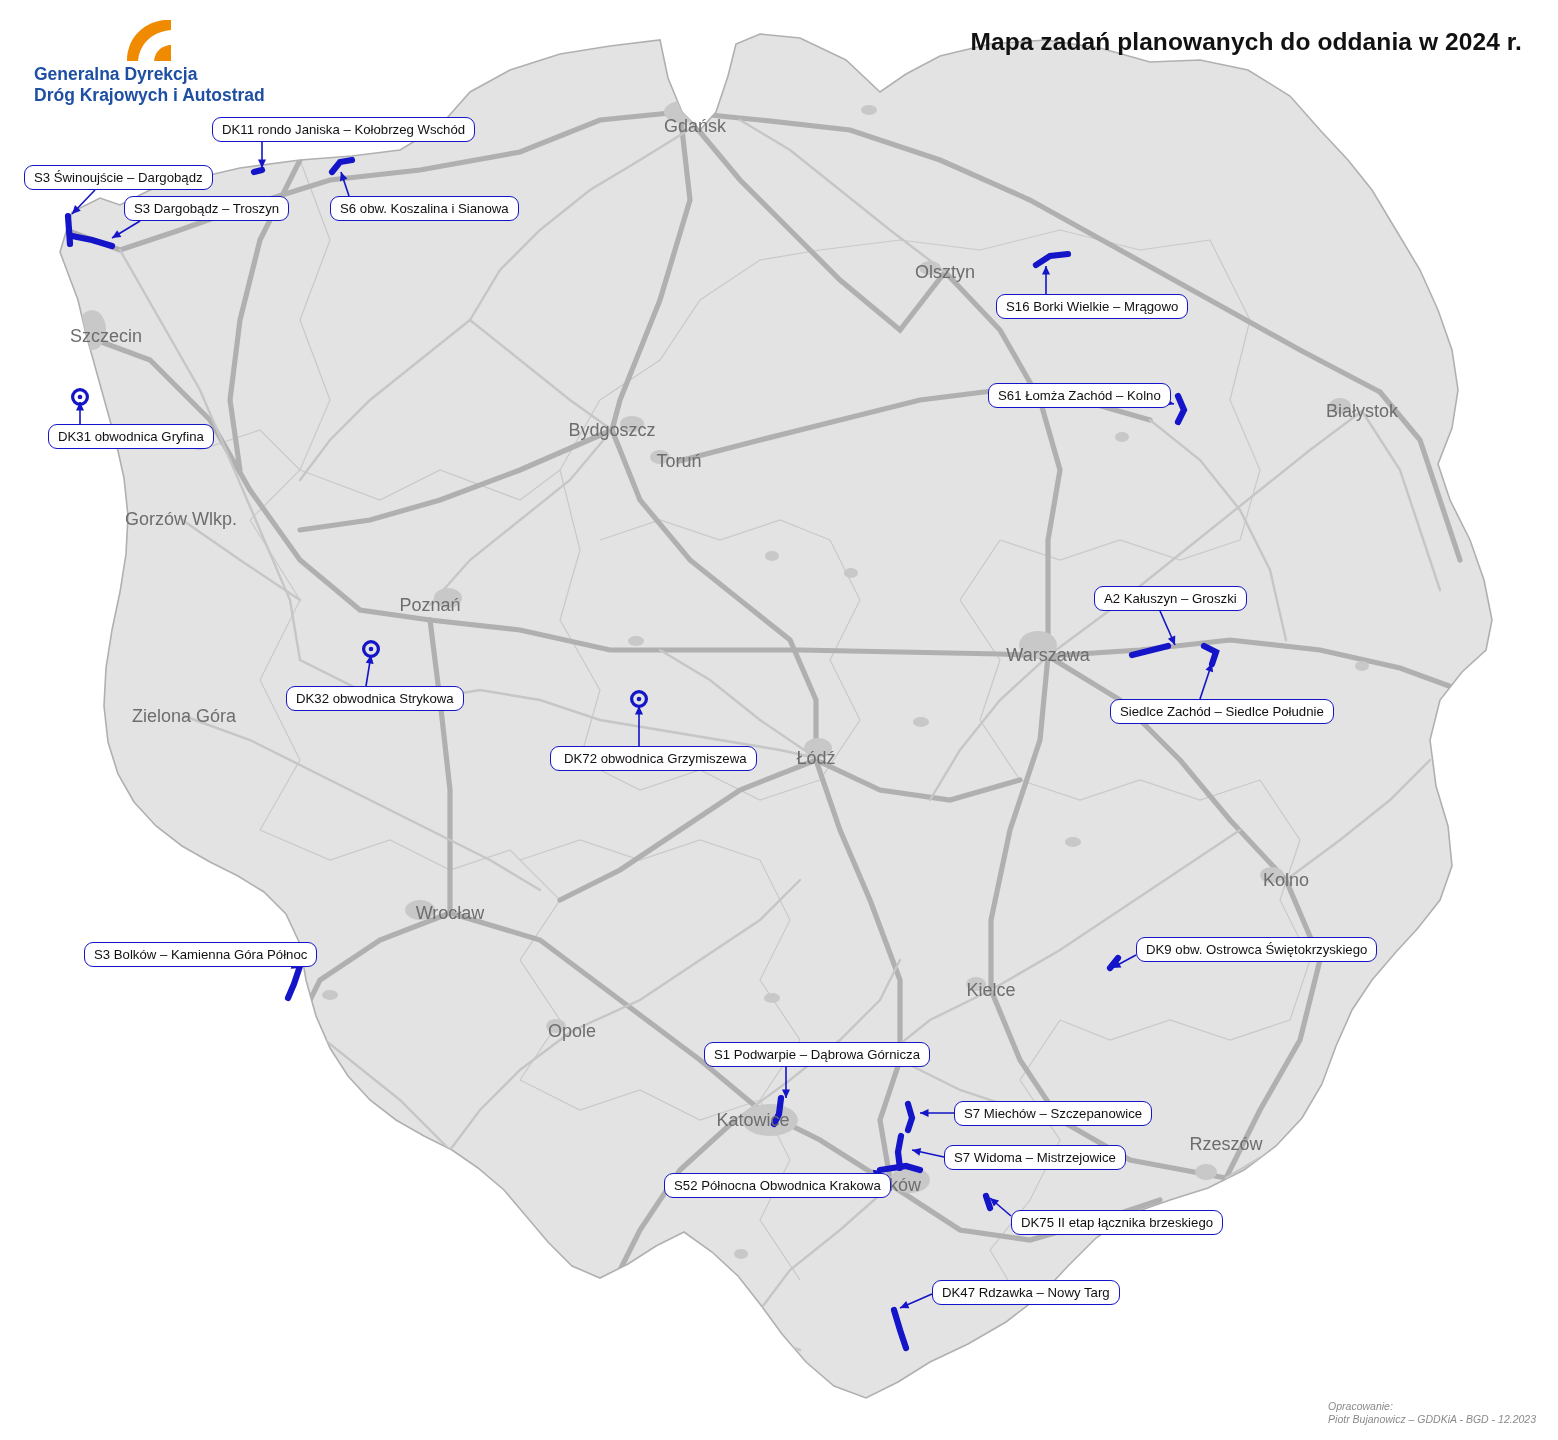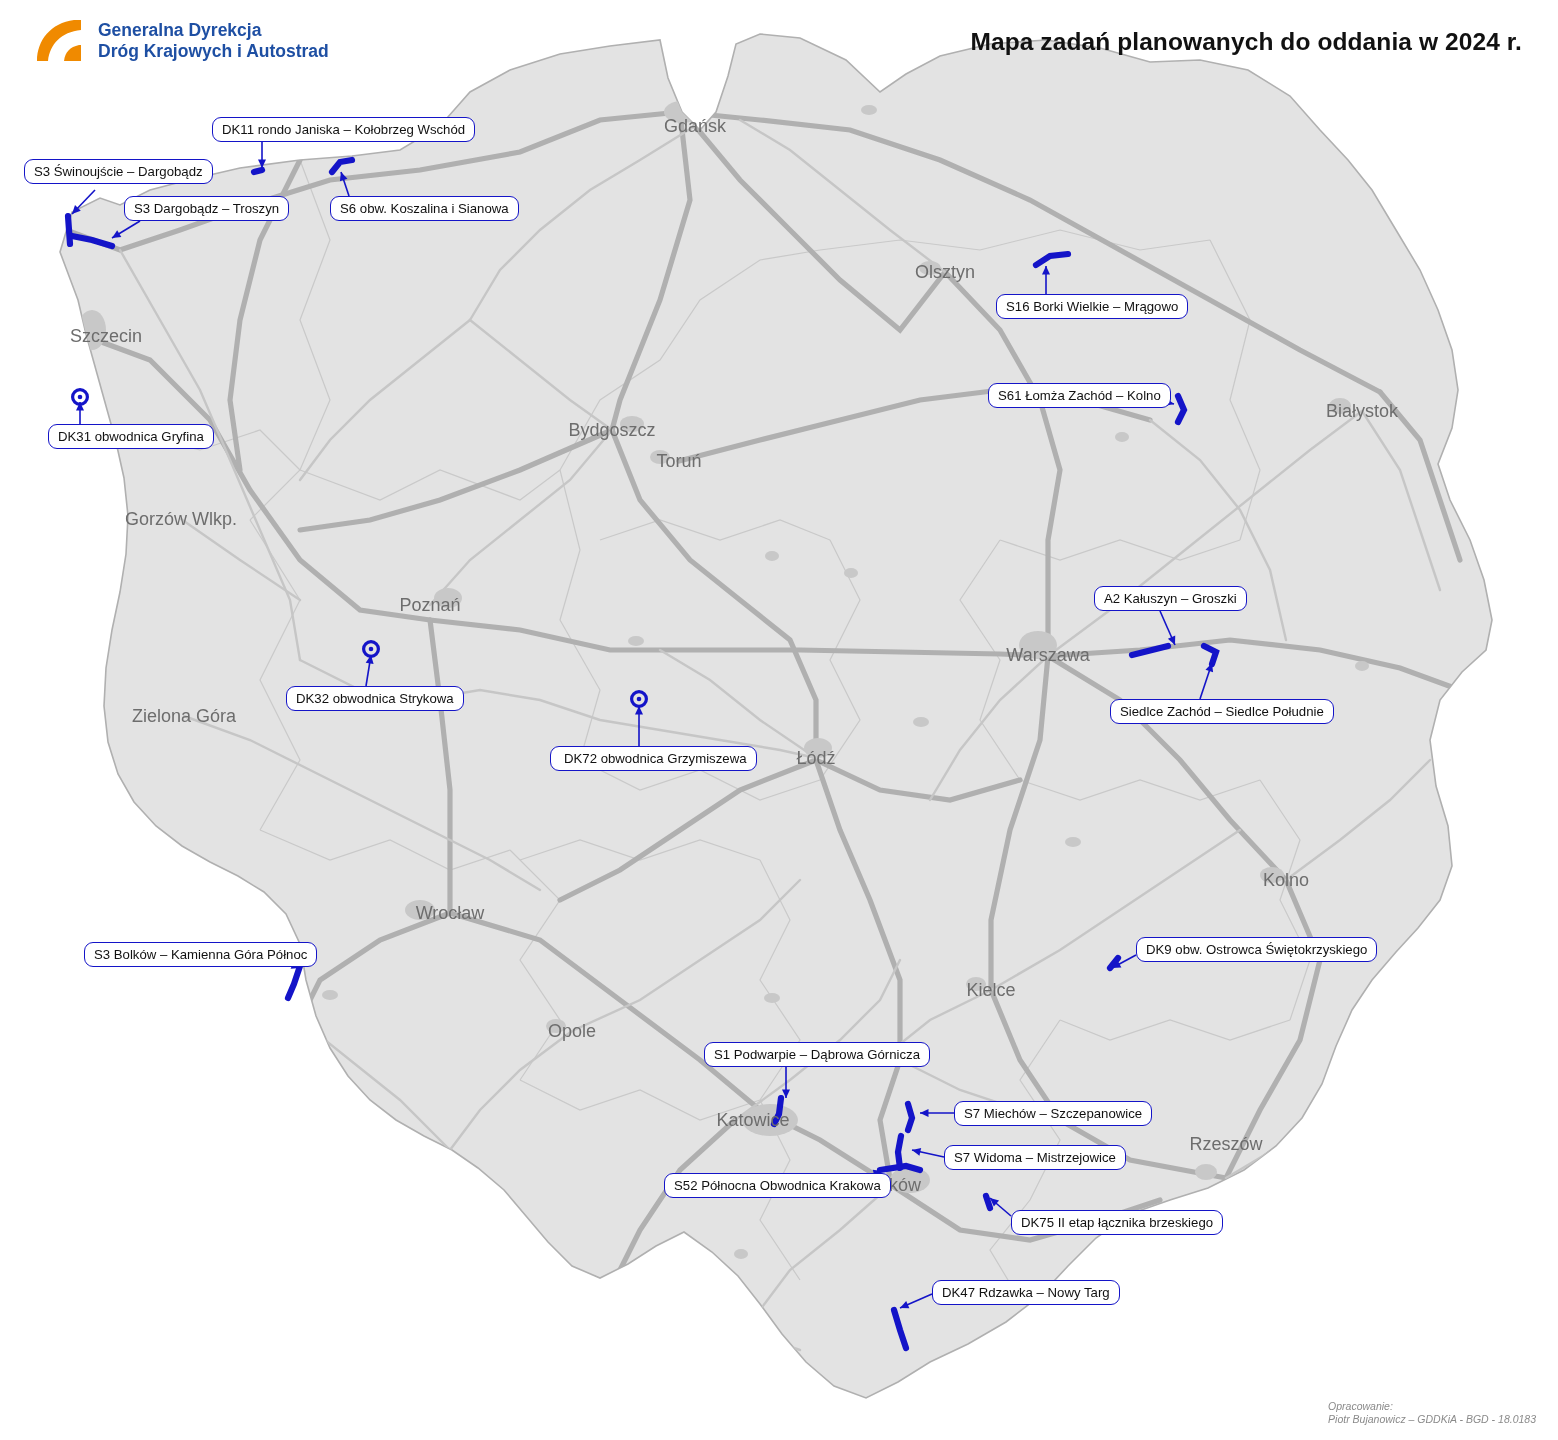--- a/index.html
+++ b/index.html
@@ -18,21 +18,21 @@
     background: #ffffff;
   }
 
   
   #logo-block {
     position: absolute;
     left: 34px;
     top: 18px;
     display: flex;
     align-items: center;
-    gap: 14px;
+    flex-direction: column;
   }
   #logo-mark {
     width: 50px;
     height: 46px;
     position: relative;
   }
   #logo-text {
     font-weight: bold;
     font-size: 17.5px;
     line-height: 21px;
@@ -390,35 +390,35 @@
       <div class="city-label" style="left: 450px; top: 913px;">Wrocław</div>
       <div class="city-label" style="left: 991px; top: 990px;">Kielce</div>
       <div class="city-label" style="left: 572px; top: 1031px;">Opole</div>
       <div class="city-label" style="left: 753px; top: 1120px;">Katowice</div>
       <div class="city-label" style="left: 891px; top: 1185px;">Kraków</div>
       <div class="city-label" style="left: 1226px; top: 1144px;">Rzeszów</div>
     </div>
 
   <div id="callout-layer">
       <div class="callout" style="left: 212px; top: 117px; min-width: 226px; height: 25px;"><span>DK11 rondo Janiska – Kołobrzeg Wschód</span></div>
-      <div class="callout" style="left: 24px; top: 159px; min-width: 168px; height: 25px;"><span>S3 Świnoujście – Dargobądz</span></div>
+      <div class="callout" style="left: 24px; top: 165px; min-width: 168px; height: 25px;"><span>S3 Świnoujście – Dargobądz</span></div>
       <div class="callout" style="left: 124px; top: 196px; min-width: 156px; height: 25px;"><span>S3 Dargobądz – Troszyn</span></div>
       <div class="callout" style="left: 330px; top: 196px; min-width: 170px; height: 25px;"><span>S6 obw. Koszalina i Sianowa</span></div>
       <div class="callout" style="left: 996px; top: 294px; min-width: 158px; height: 25px;"><span>S16 Borki Wielkie – Mrągowo</span></div>
       <div class="callout" style="left: 988px; top: 383px; min-width: 152px; height: 25px;"><span>S61 Łomża Zachód – Kolno</span></div>
       <div class="callout" style="left: 48px; top: 424px; min-width: 148px; height: 25px;"><span>DK31 obwodnica Gryfina</span></div>
       <div class="callout" style="left: 1094px; top: 586px; min-width: 135px; height: 25px;"><span>A2 Kałuszyn – Groszki</span></div>
       <div class="callout" style="left: 286px; top: 686px; min-width: 155px; height: 25px;"><span>DK32 obwodnica Strykowa</span></div>
       <div class="callout" style="left: 1110px; top: 699px; min-width: 190px; height: 25px;"><span>Siedlce Zachód – Siedlce Południe</span></div>
       <div class="callout" style="left: 550px; top: 746px; min-width: 178px; height: 25px; padding-left: 13px;"><span>DK72 obwodnica Grzymiszewa</span></div>
       <div class="callout" style="left: 1136px; top: 937px; min-width: 205px; height: 25px;"><span>DK9 obw. Ostrowca Świętokrzyskiego</span></div>
       <div class="callout" style="left: 84px; top: 942px; min-width: 195px; height: 25px;"><span>S3 Bolków – Kamienna Góra Północ</span></div>
       <div class="callout" style="left: 704px; top: 1042px; min-width: 190px; height: 25px;"><span>S1 Podwarpie – Dąbrowa Górnicza</span></div>
       <div class="callout" style="left: 954px; top: 1101px; min-width: 170px; height: 25px; text-align: right;"><span>S7 Miechów – Szczepanowice</span></div>
       <div class="callout" style="left: 944px; top: 1145px; min-width: 156px; height: 25px;"><span>S7 Widoma – Mistrzejowice</span></div>
       <div class="callout" style="left: 664px; top: 1173px; min-width: 190px; height: 25px;"><span>S52 Północna Obwodnica Krakowa</span></div>
       <div class="callout" style="left: 1011px; top: 1210px; min-width: 188px; height: 25px;"><span>DK75 II etap łącznika brzeskiego</span></div>
       <div class="callout" style="left: 932px; top: 1280px; min-width: 162px; height: 25px;"><span>DK47 Rdzawka – Nowy Targ</span></div>
     </div>
 
   <div id="credit">Opracowanie:
-Piotr Bujanowicz – GDDKiA - BGD - 18.0183</div>
+Piotr Bujanowicz – GDDKiA - BGD - 12.2023</div>
 </div>
 
 </body></html>

